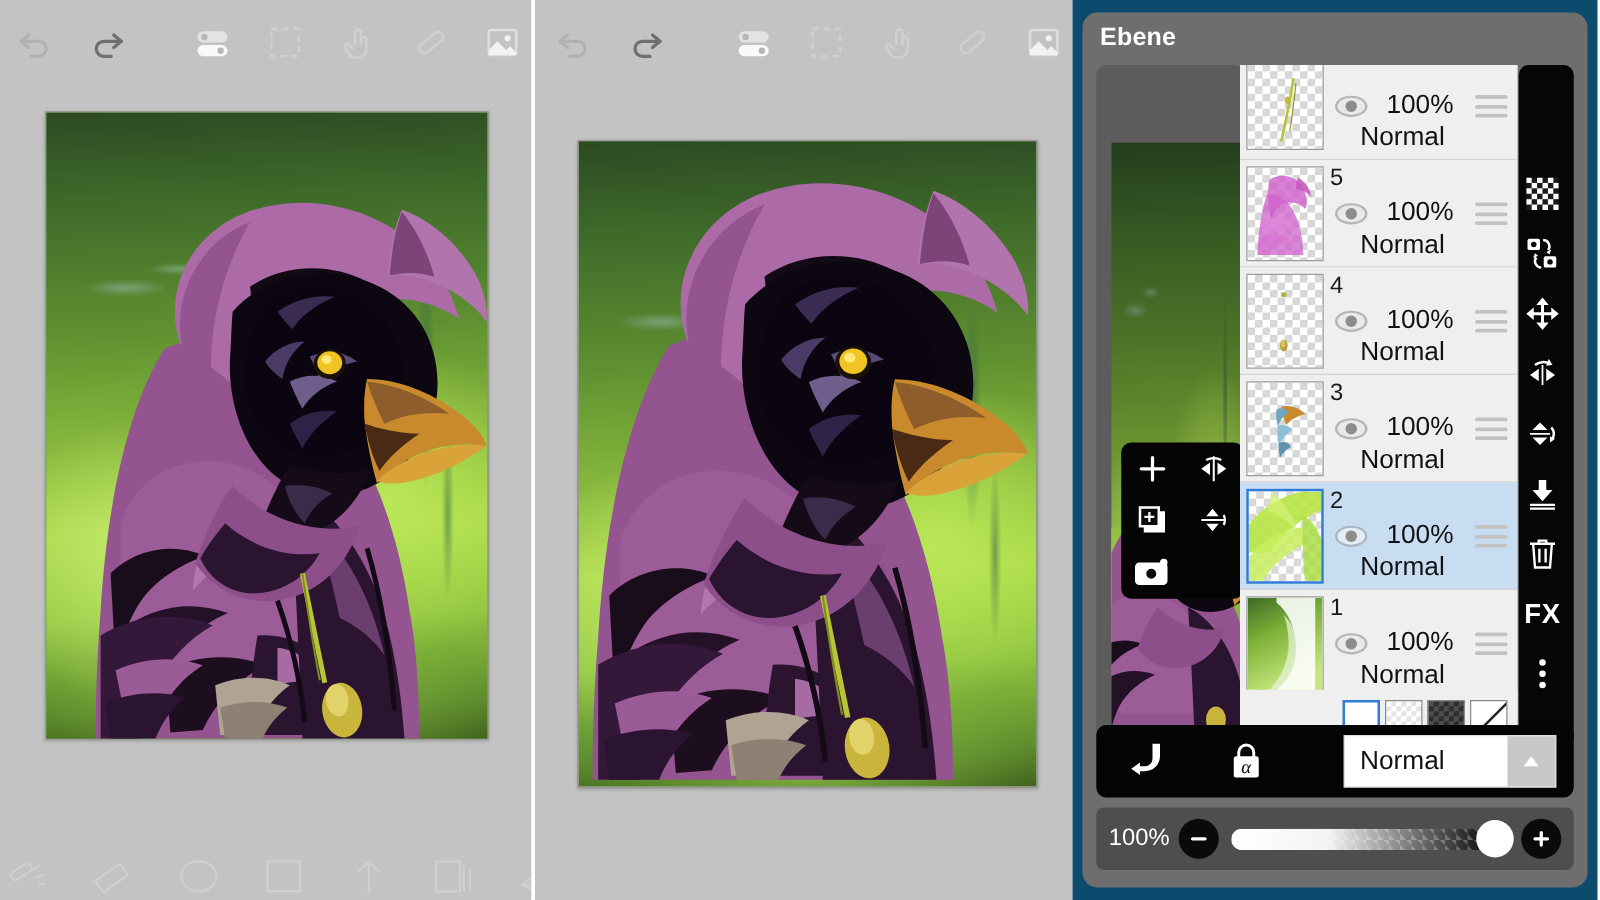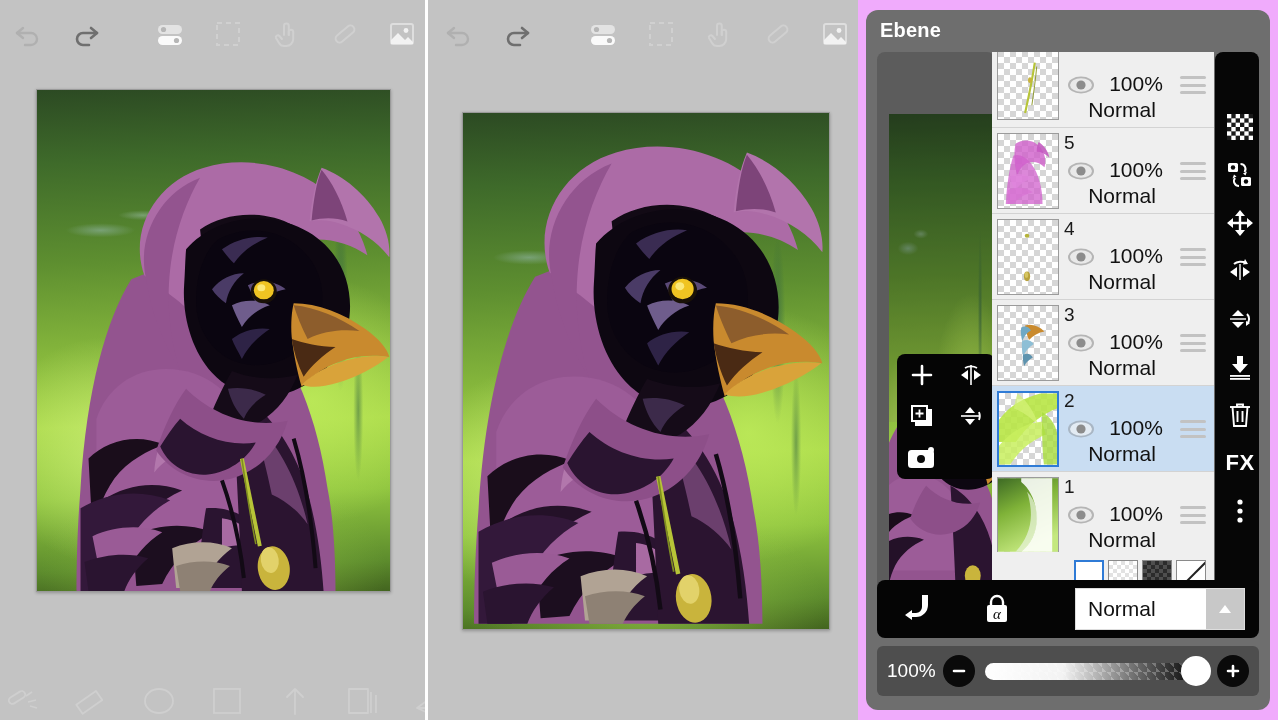--- a/index.html
+++ b/index.html
@@ -14,21 +14,21 @@
   
   .panel {
     position: relative;
     height: 720px;
     background: #c3c3c3;
     overflow: hidden;
   }
   .panel-a { width: 425px; }
   .panel-gap { width: 3px; height: 720px; background: #ffffff; }
   .panel-b { width: 430px; }
-  .panel-c { width: 420px; background: #f0abfc; }
+  .panel-c { width: 420px; background: #0c4a6e; }
 
   
   .toolbar {
     position: absolute; left: 0; top: 0;
     width: 100%; height: 68px;
     display: flex; align-items: center;
   }
   .tb-icon {
     width: 46px; height: 46px;
     display: flex; align-items: center; justify-content: center;
@@ -217,22 +217,22 @@
     transform: rotate(-45deg); transform-origin: center;
   }
 
   
   .lp-rail {
     position: absolute;
     right: 11px; top: 42px;
     width: 44px; height: 545px;
     background: #060606;
     border-radius: 8px 8px 8px 8px;
-    display: flex; flex-direction: column; align-items: flex-end;
-    padding-top: 60px;
+    display: flex; flex-direction: column; align-items: flex-start;
+    padding-top: 88px;
     gap: 18px;
   }
   .rail-i { width: 38px; height: 30px; display: flex; align-items: center; justify-content: center; }
   .rail-fx { color: #ffffff; font-size: 22px; font-weight: bold; letter-spacing: .5px; }
 
   
   .lp-modebar {
     position: absolute;
     left: 11px; bottom: 72px;
     width: 382px; height: 58px;

